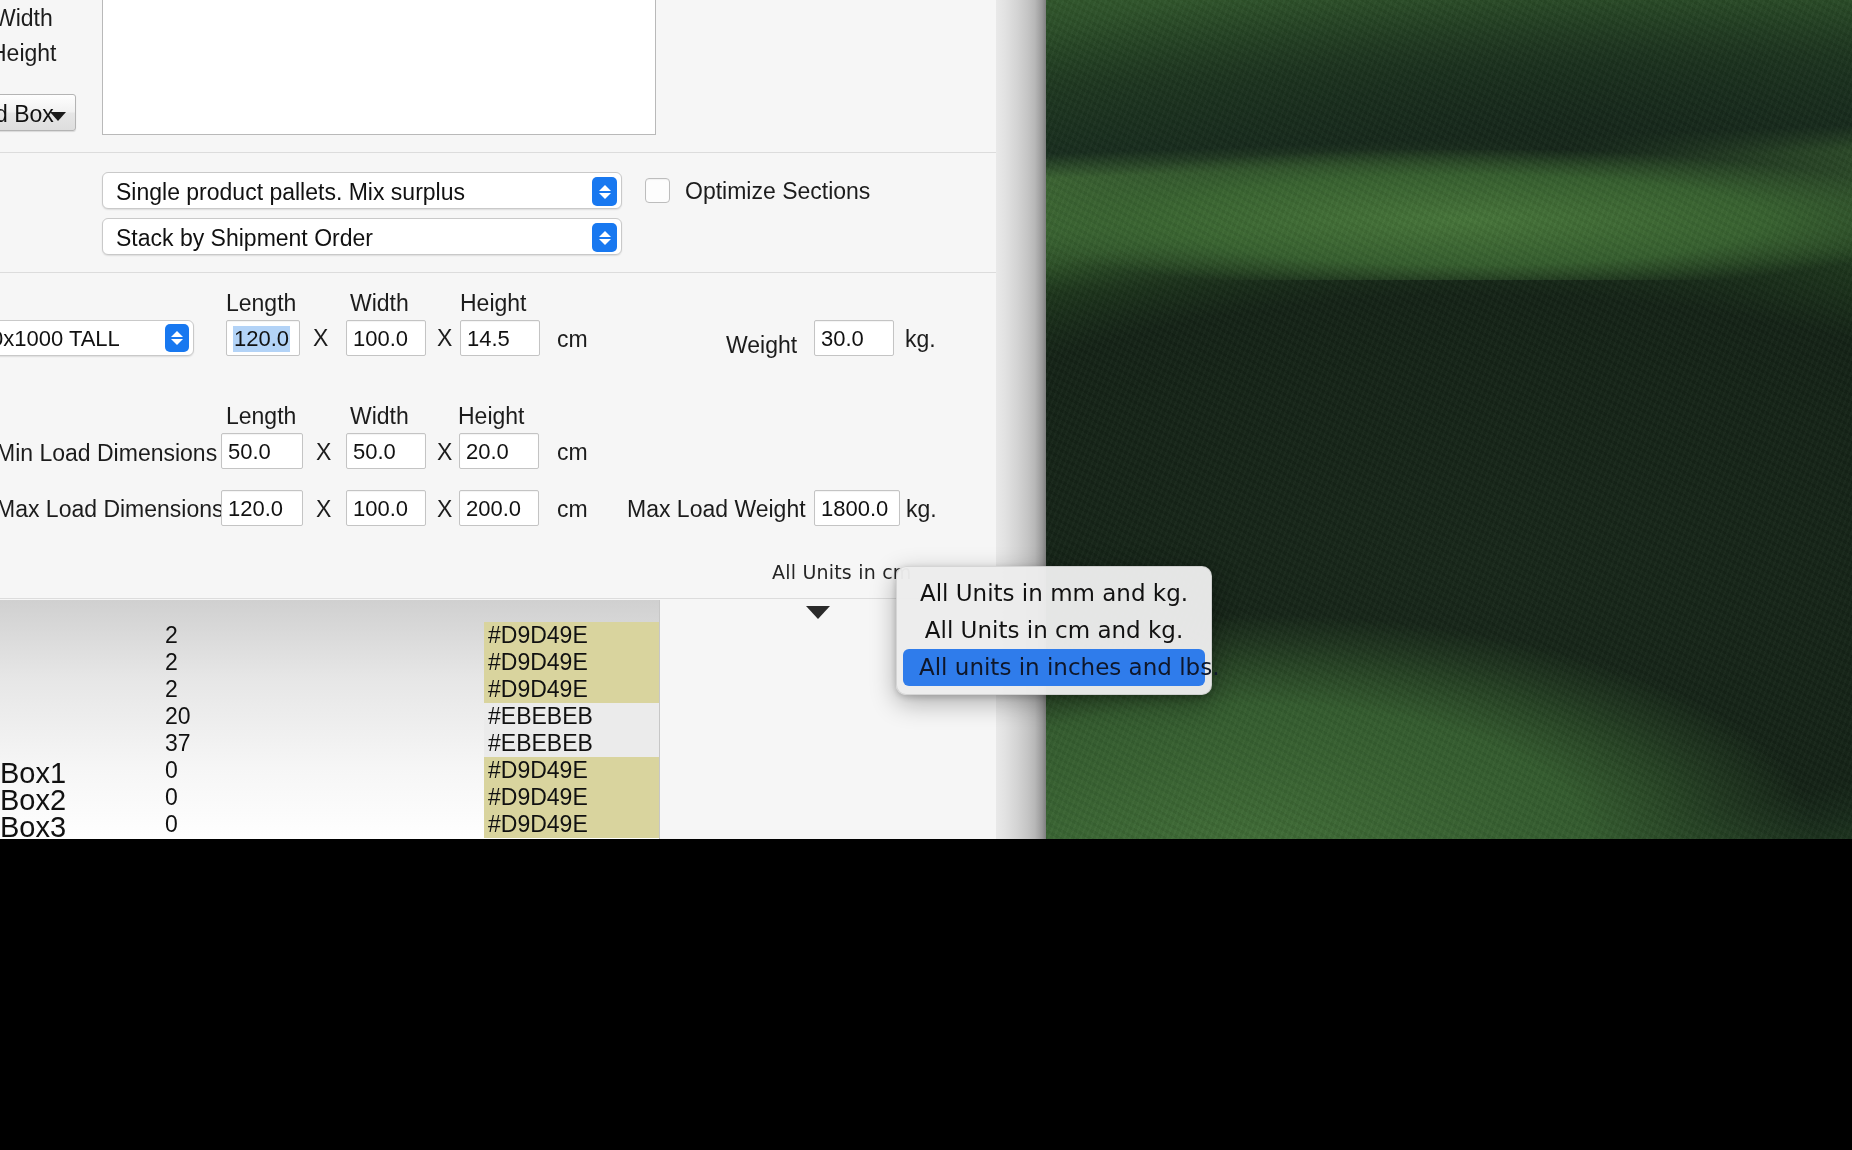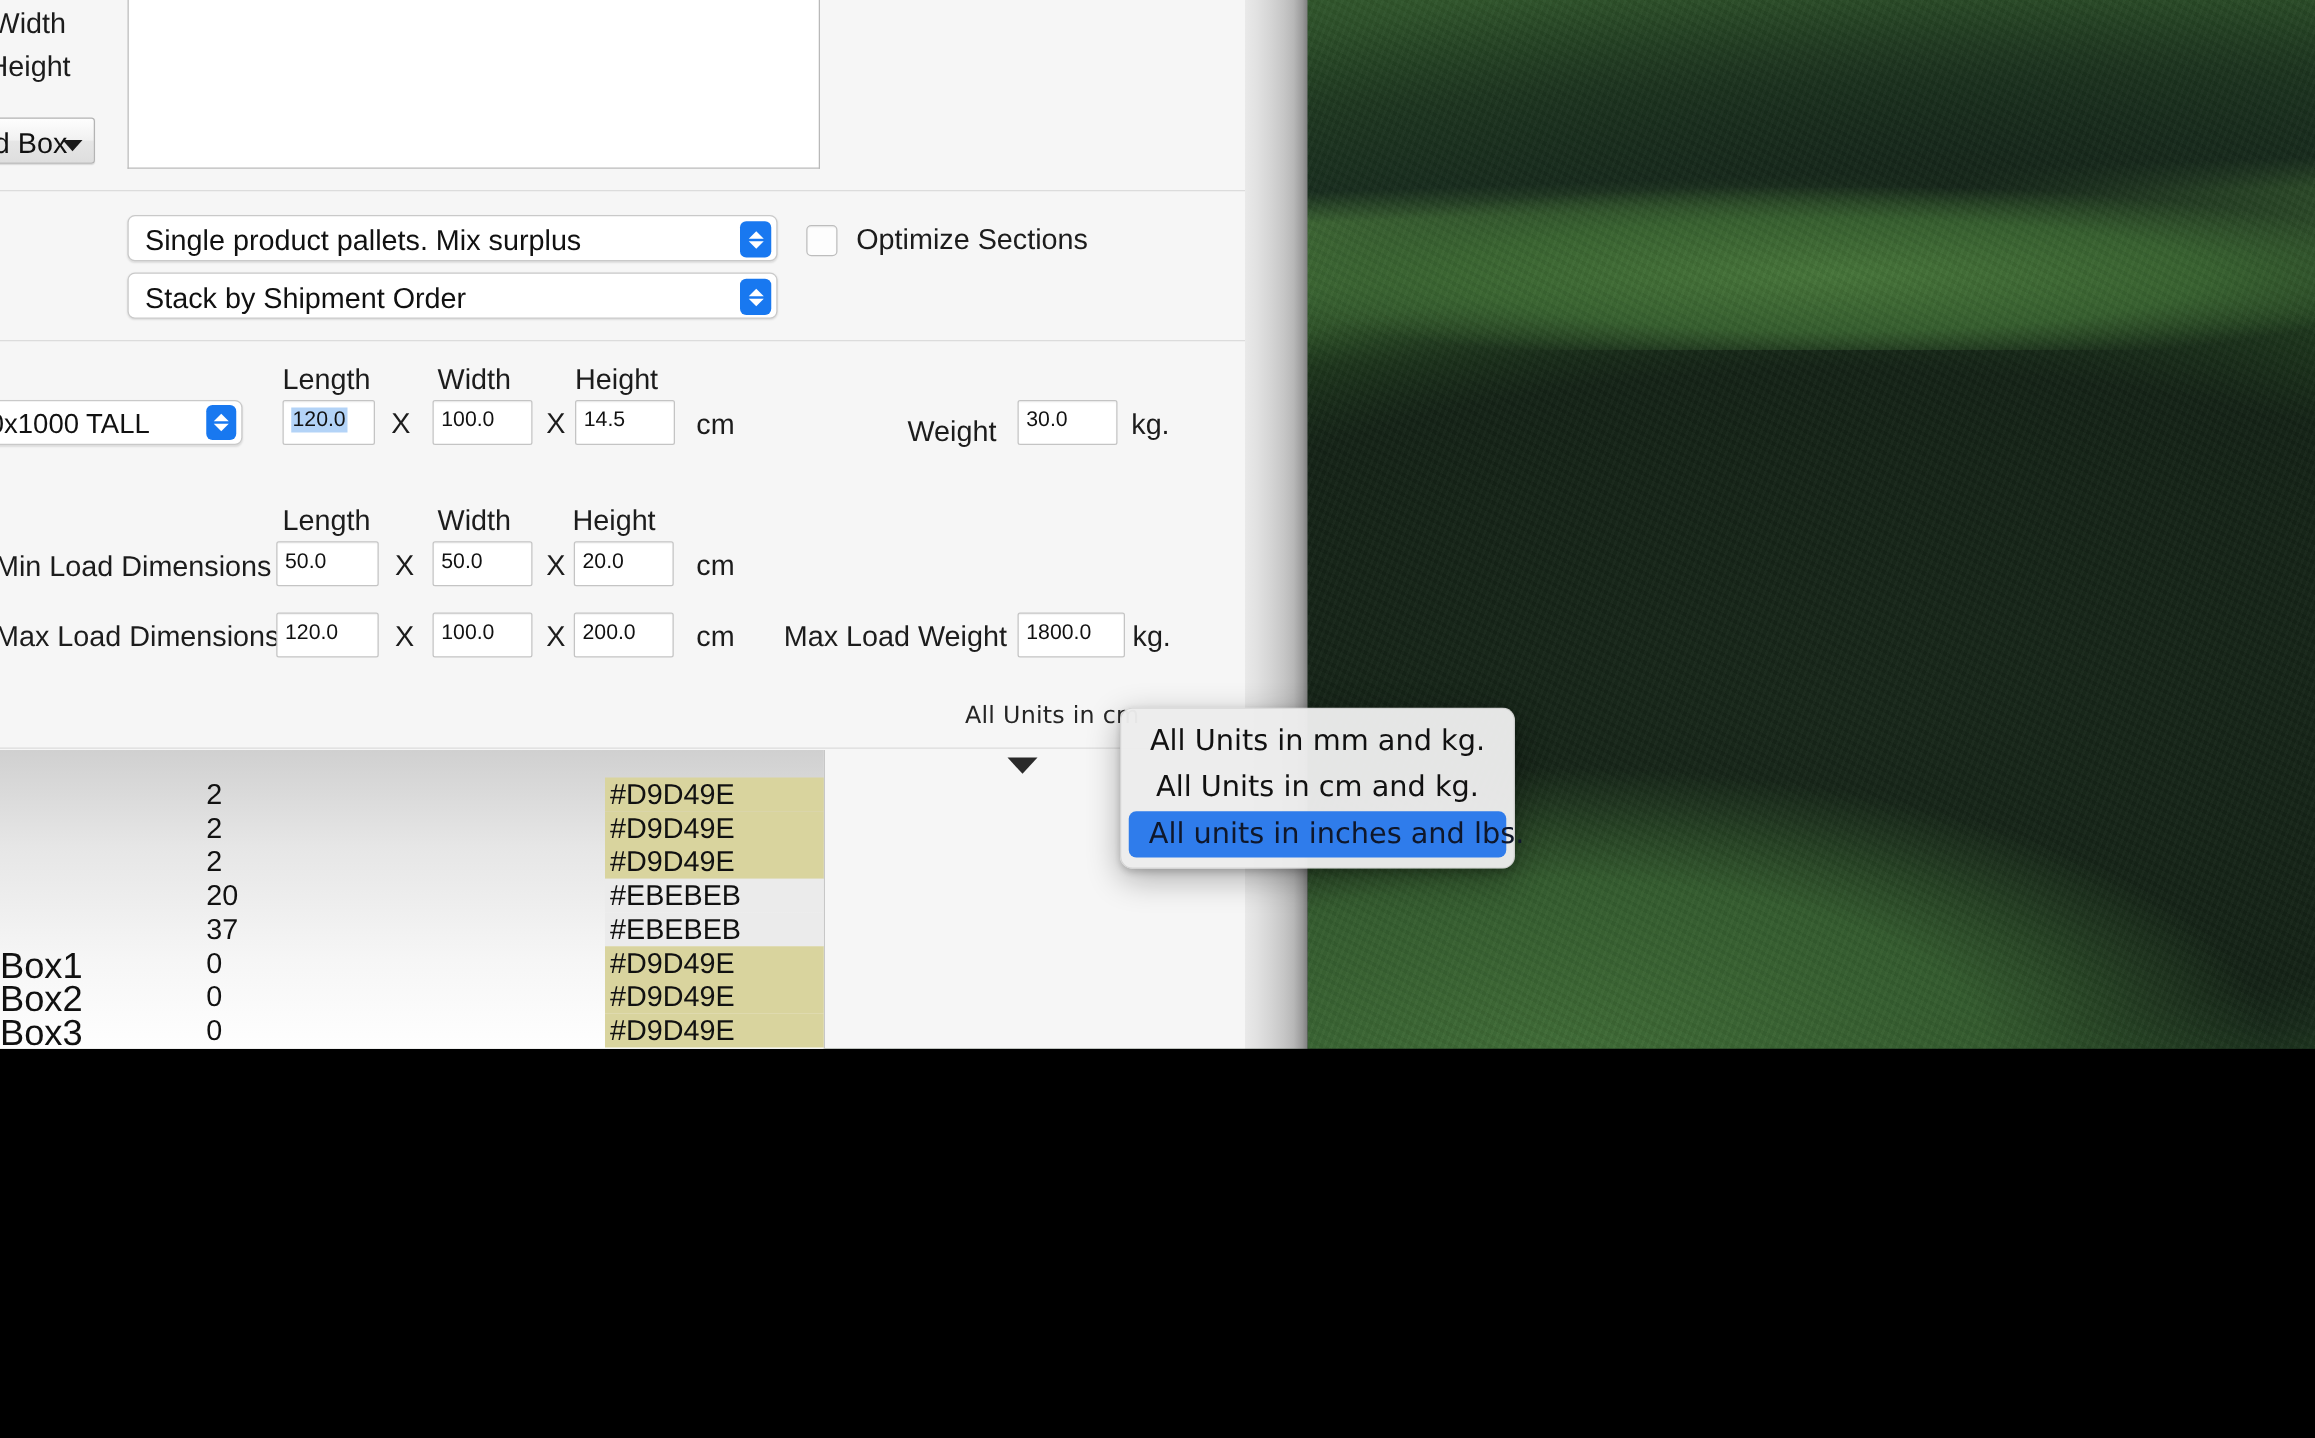--- a/index.html
+++ b/index.html
@@ -169,21 +169,21 @@
     border-right: 6px solid transparent;
   }
   .stepper .chev.up { border-bottom: 6px solid #fff; }
   .stepper .chev.dn { border-top: 6px solid #fff; }
 
   #sel-strategy { left: 102px; top: 172px; width: 520px; }
   #sel-stack    { left: 102px; top: 218px; width: 520px; }
 
   .checkrow {
     position: absolute; left: 645px; top: 178px;
-    display: flex; align-items: flex-end; gap: 15px;
+    display: flex; align-items: flex-start; gap: 15px;
   }
   .checkbox {
     width: 25px; height: 25px;
     background: #fdfdfd;
     border: 1px solid #bdbdbd;
     border-radius: 4px;
     box-shadow: inset 0 1px 1px rgba(0,0,0,.05);
   }
   .checkrow .cb-label { font-size: 23px; color: #1c1c1c; }
 
@@ -195,21 +195,21 @@
   .num-field {
     position: absolute;
     height: 36px;
     background: #ffffff;
     border: 1px solid #c4c4c4;
     border-radius: 2px;
     box-shadow: inset 0 1px 1px rgba(0,0,0,.05);
   }
   .num-field .nf-text {
     position: absolute; left: 6px; top: 5px;
-    font-size: 17px; color: #111;
+    font-size: 22px; color: #111;
   }
   .num-field .nf-text.selected {
     background: #b3d3f7;
     padding: 0 1px;
   }
   .xmark { position: absolute; font-size: 23px; color: #1c1c1c; }
   .unit  { position: absolute; font-size: 23px; color: #1c1c1c; }
   .rowlabel { position: absolute; font-size: 23px; color: #1c1c1c; white-space: nowrap; }
 
   

